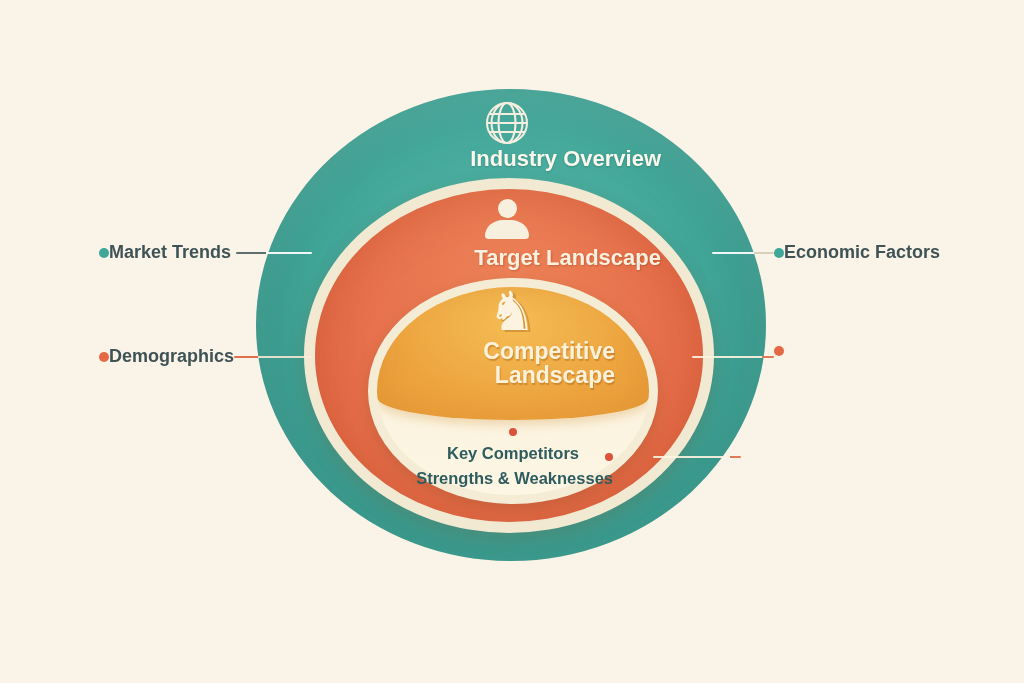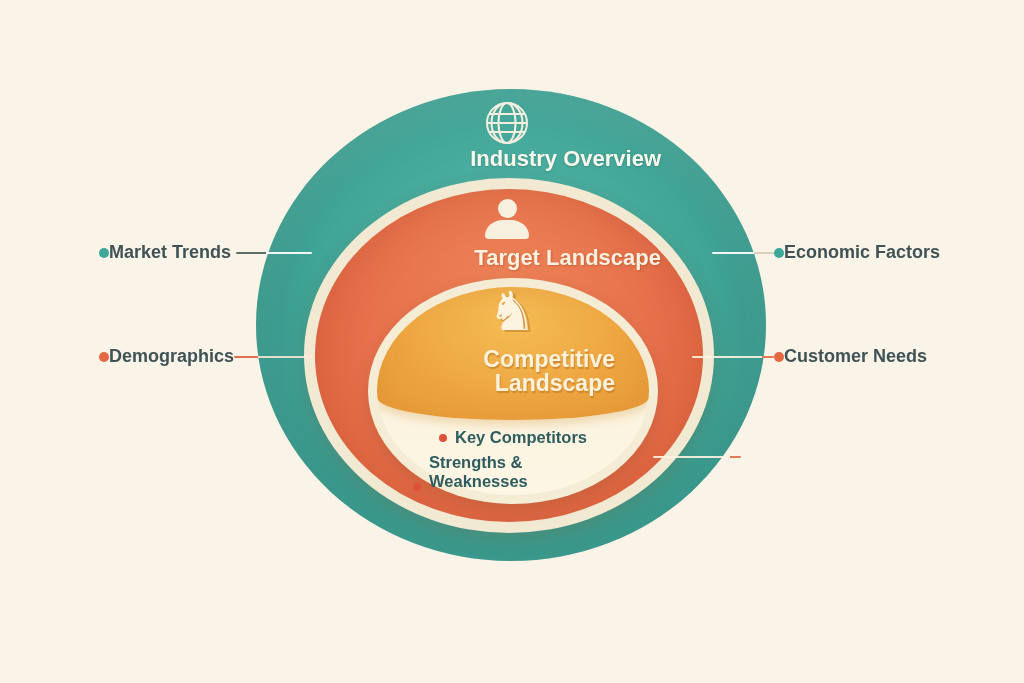--- a/index.html
+++ b/index.html
@@ -43,37 +43,37 @@
     border-radius:0 0 50% 50% / 0 0 17% 17%;
     box-shadow:inset 0 0 34px rgba(208,130,40,.35), 0 5px 10px rgba(215,160,80,.35);
   }
 
   
   .ring-title{position:absolute;text-align:right;font-weight:bold;z-index:6;}
   .outer-title{left:361px;top:146px;width:300px;font-size:22px;color:#fcf7ec;
     text-shadow:0 1px 2px rgba(20,80,70,.30);}
   .mid-title{left:361px;top:245px;width:300px;font-size:22px;color:#faf2e0;
     text-shadow:1px 1px 2px rgba(150,50,20,.35);}
-  .inner-title{left:411px;top:348px;width:204px;font-size:23px;line-height:1.03;color:#fbf2dc;
+  .inner-title{left:411px;top:340px;width:204px;font-size:23px;line-height:1.03;color:#fbf2dc;
     text-shadow:1px 2px 1px rgba(170,100,25,.45);}
 
   
   .globe{position:absolute;left:485px;top:101px;z-index:6;}
   .person{position:absolute;left:485px;top:199px;width:44px;height:40px;z-index:6;}
   .person .head{position:absolute;left:12.5px;top:0;width:19px;height:19px;border-radius:50%;background:#f8f0de;}
   .person .body{position:absolute;left:0;top:20.5px;width:44px;height:19px;background:#f8f0de;
     border-radius:22px 22px 5px 5px / 19px 19px 4px 4px;}
   .knight{position:absolute;left:460px;top:285px;width:104px;z-index:6;text-align:center;
     font-family:"DejaVu Sans",sans-serif;font-size:54px;line-height:54px;color:#fcf4e0;
     text-shadow:3px 2px 0 rgba(186,115,35,.5);}
 
   
   .inner-bullet-row{position:absolute;left:413px;width:200px;z-index:6;
     display:flex;align-items:center;justify-content:center;gap:8px;
-    font-size:16.5px;font-weight:bold;color:#2e5c5f;}
+    font-size:16.5px;font-weight:bold;color:#2e5c5f;flex-direction:column;}
   .inner-bullet-row .dot{width:8px;height:8px;border-radius:50%;background:#dd5238;flex:0 0 auto;}
   .row-competitors{top:428px;}
   .row-strengths{top:453px;align-items:flex-end;}
 
   
   .annot{position:absolute;display:flex;align-items:center;z-index:6;
     font-size:18px;font-weight:bold;color:#3f5356;white-space:nowrap;}
   .annot .dot{width:10px;height:10px;border-radius:50%;flex:0 0 auto;}
   .dot-teal{background:#3ea79a;}
   .dot-coral{background:#e56844;}
@@ -154,21 +154,20 @@
     <span class="dot dot-coral"></span>
     <span>Demographics</span>
   </div>
 
   <div class="annot annot-economic">
     <span class="dot dot-teal"></span>
     <span>Economic Factors</span>
   </div>
   <div class="annot annot-customer">
     <span class="dot dot-coral"></span>
-    <span>Customer Needs</span>
   </div>
 
   <div class="connector line-market"></div>
   <div class="connector line-demographics"></div>
   <div class="connector line-economic"></div>
   <div class="connector line-customer"></div>
   <div class="connector line-regulatory"></div>
 
 </div>
 

